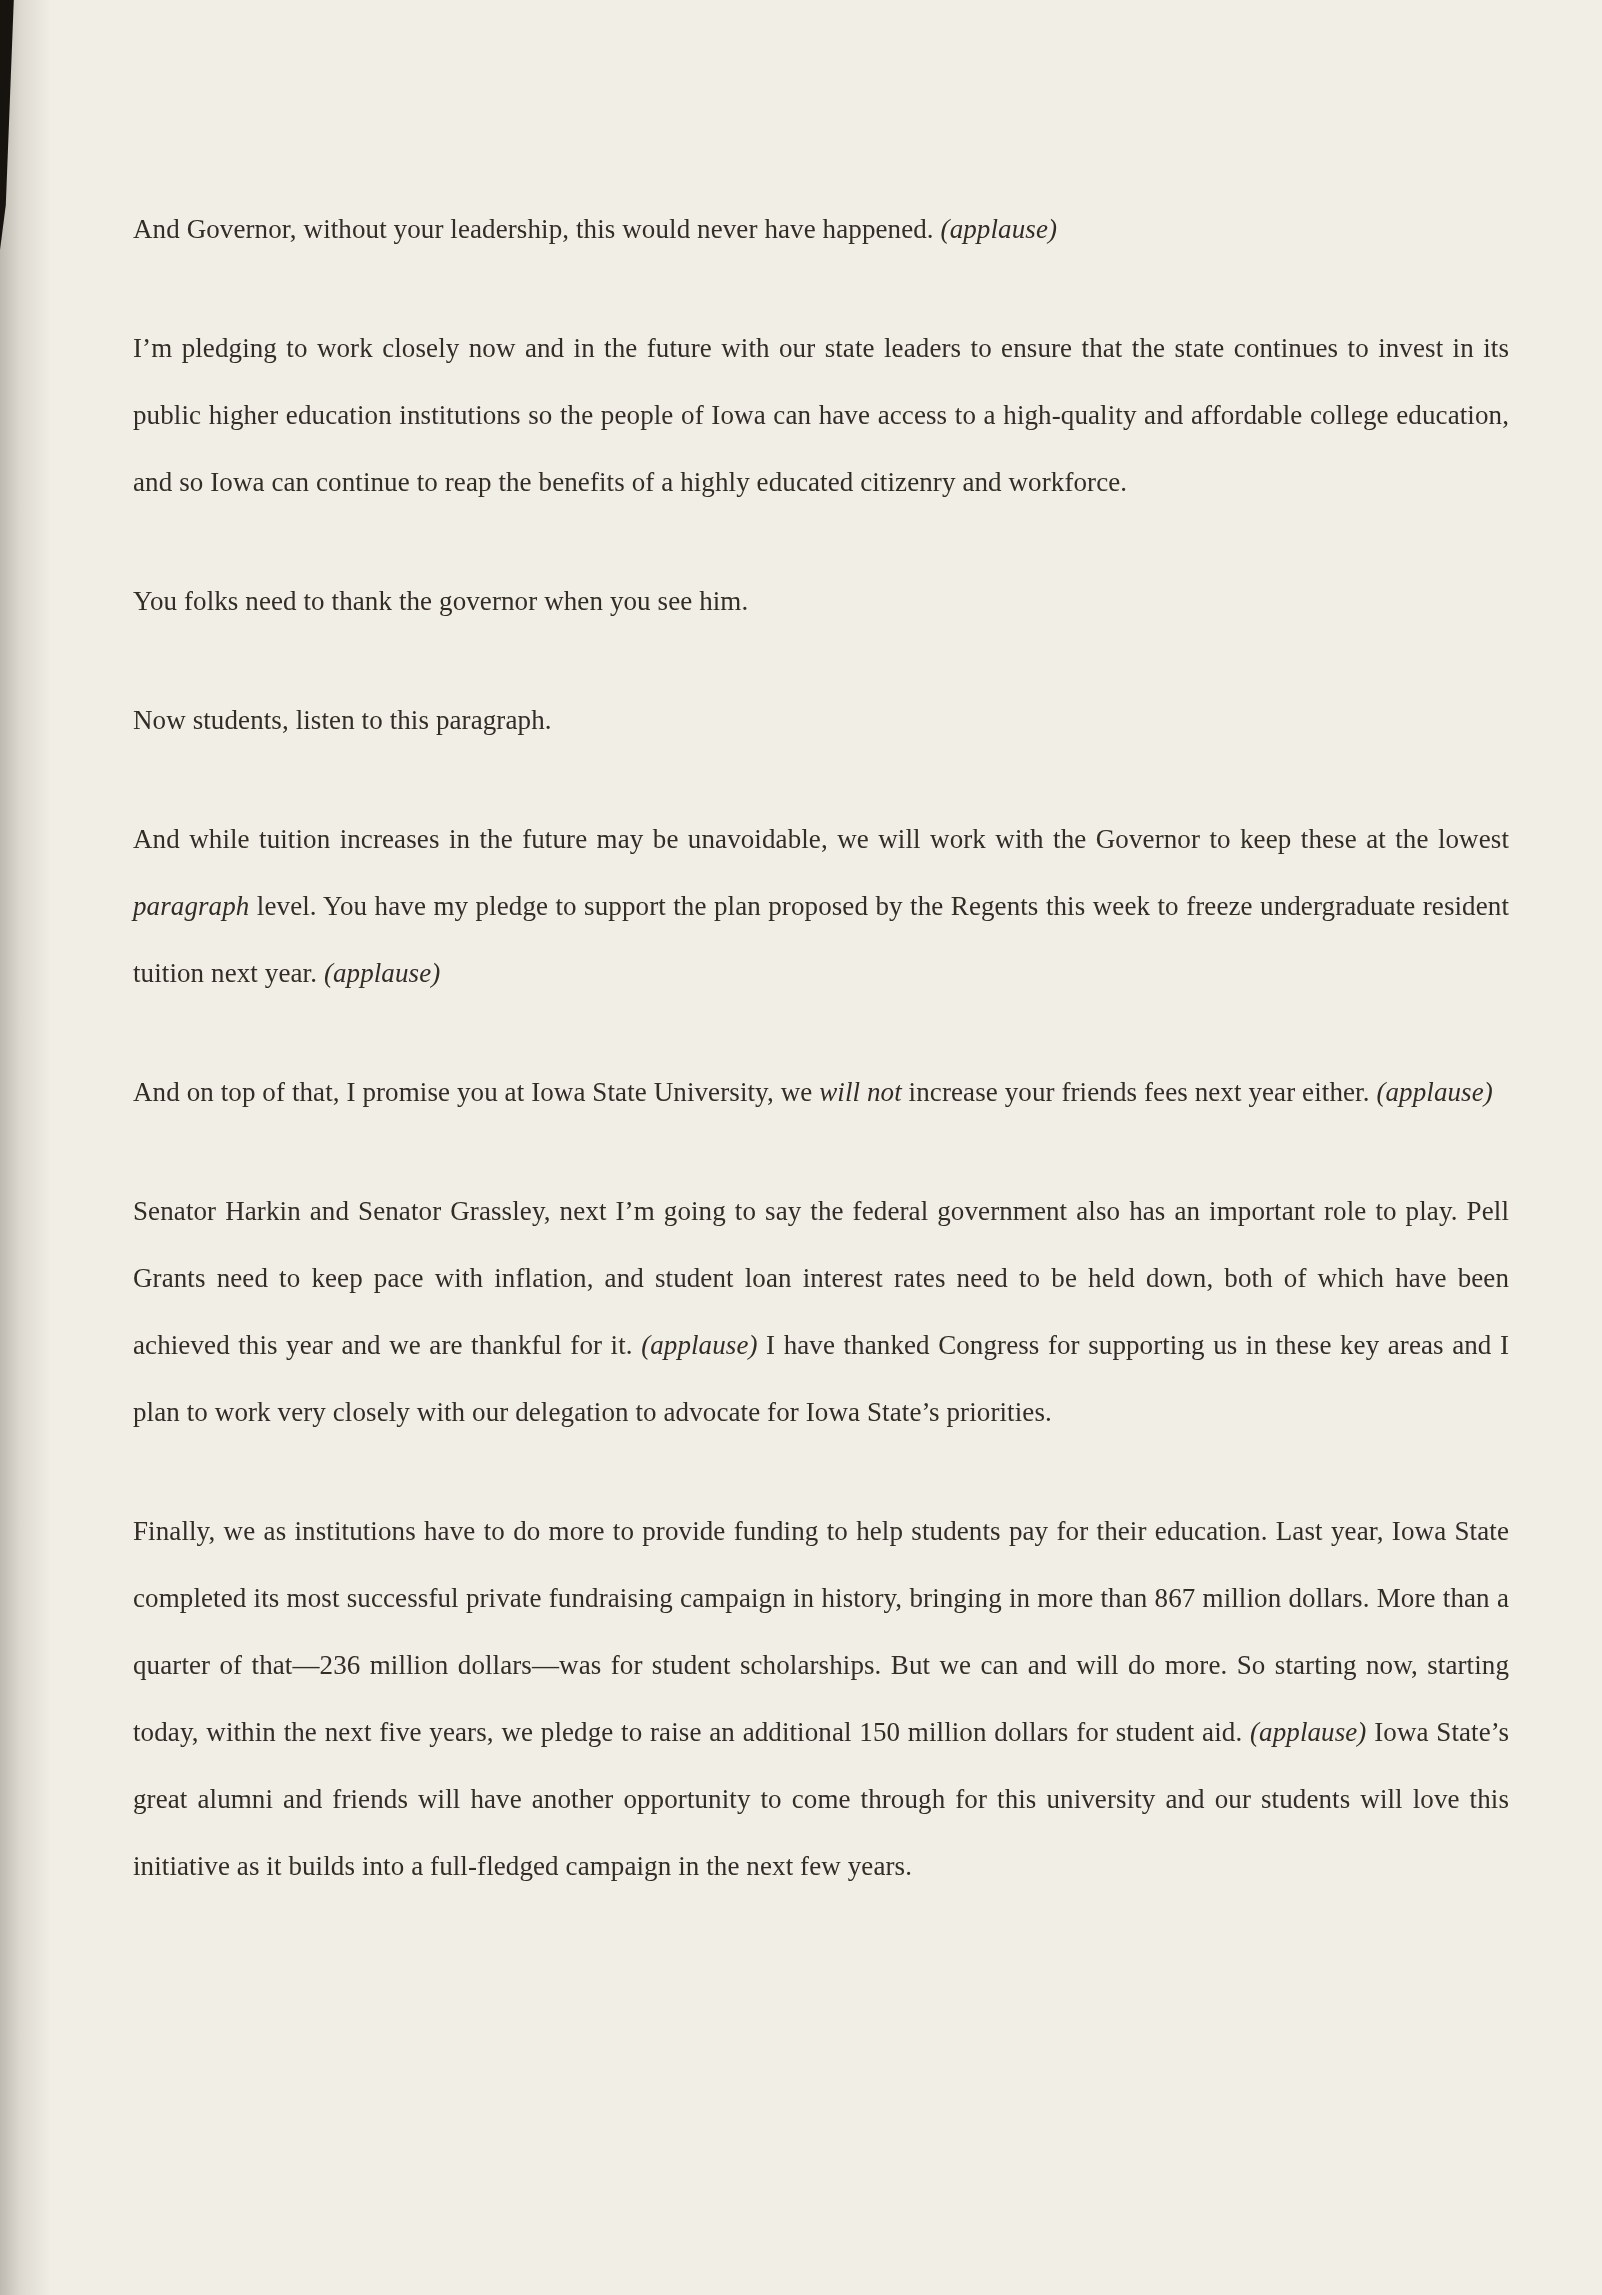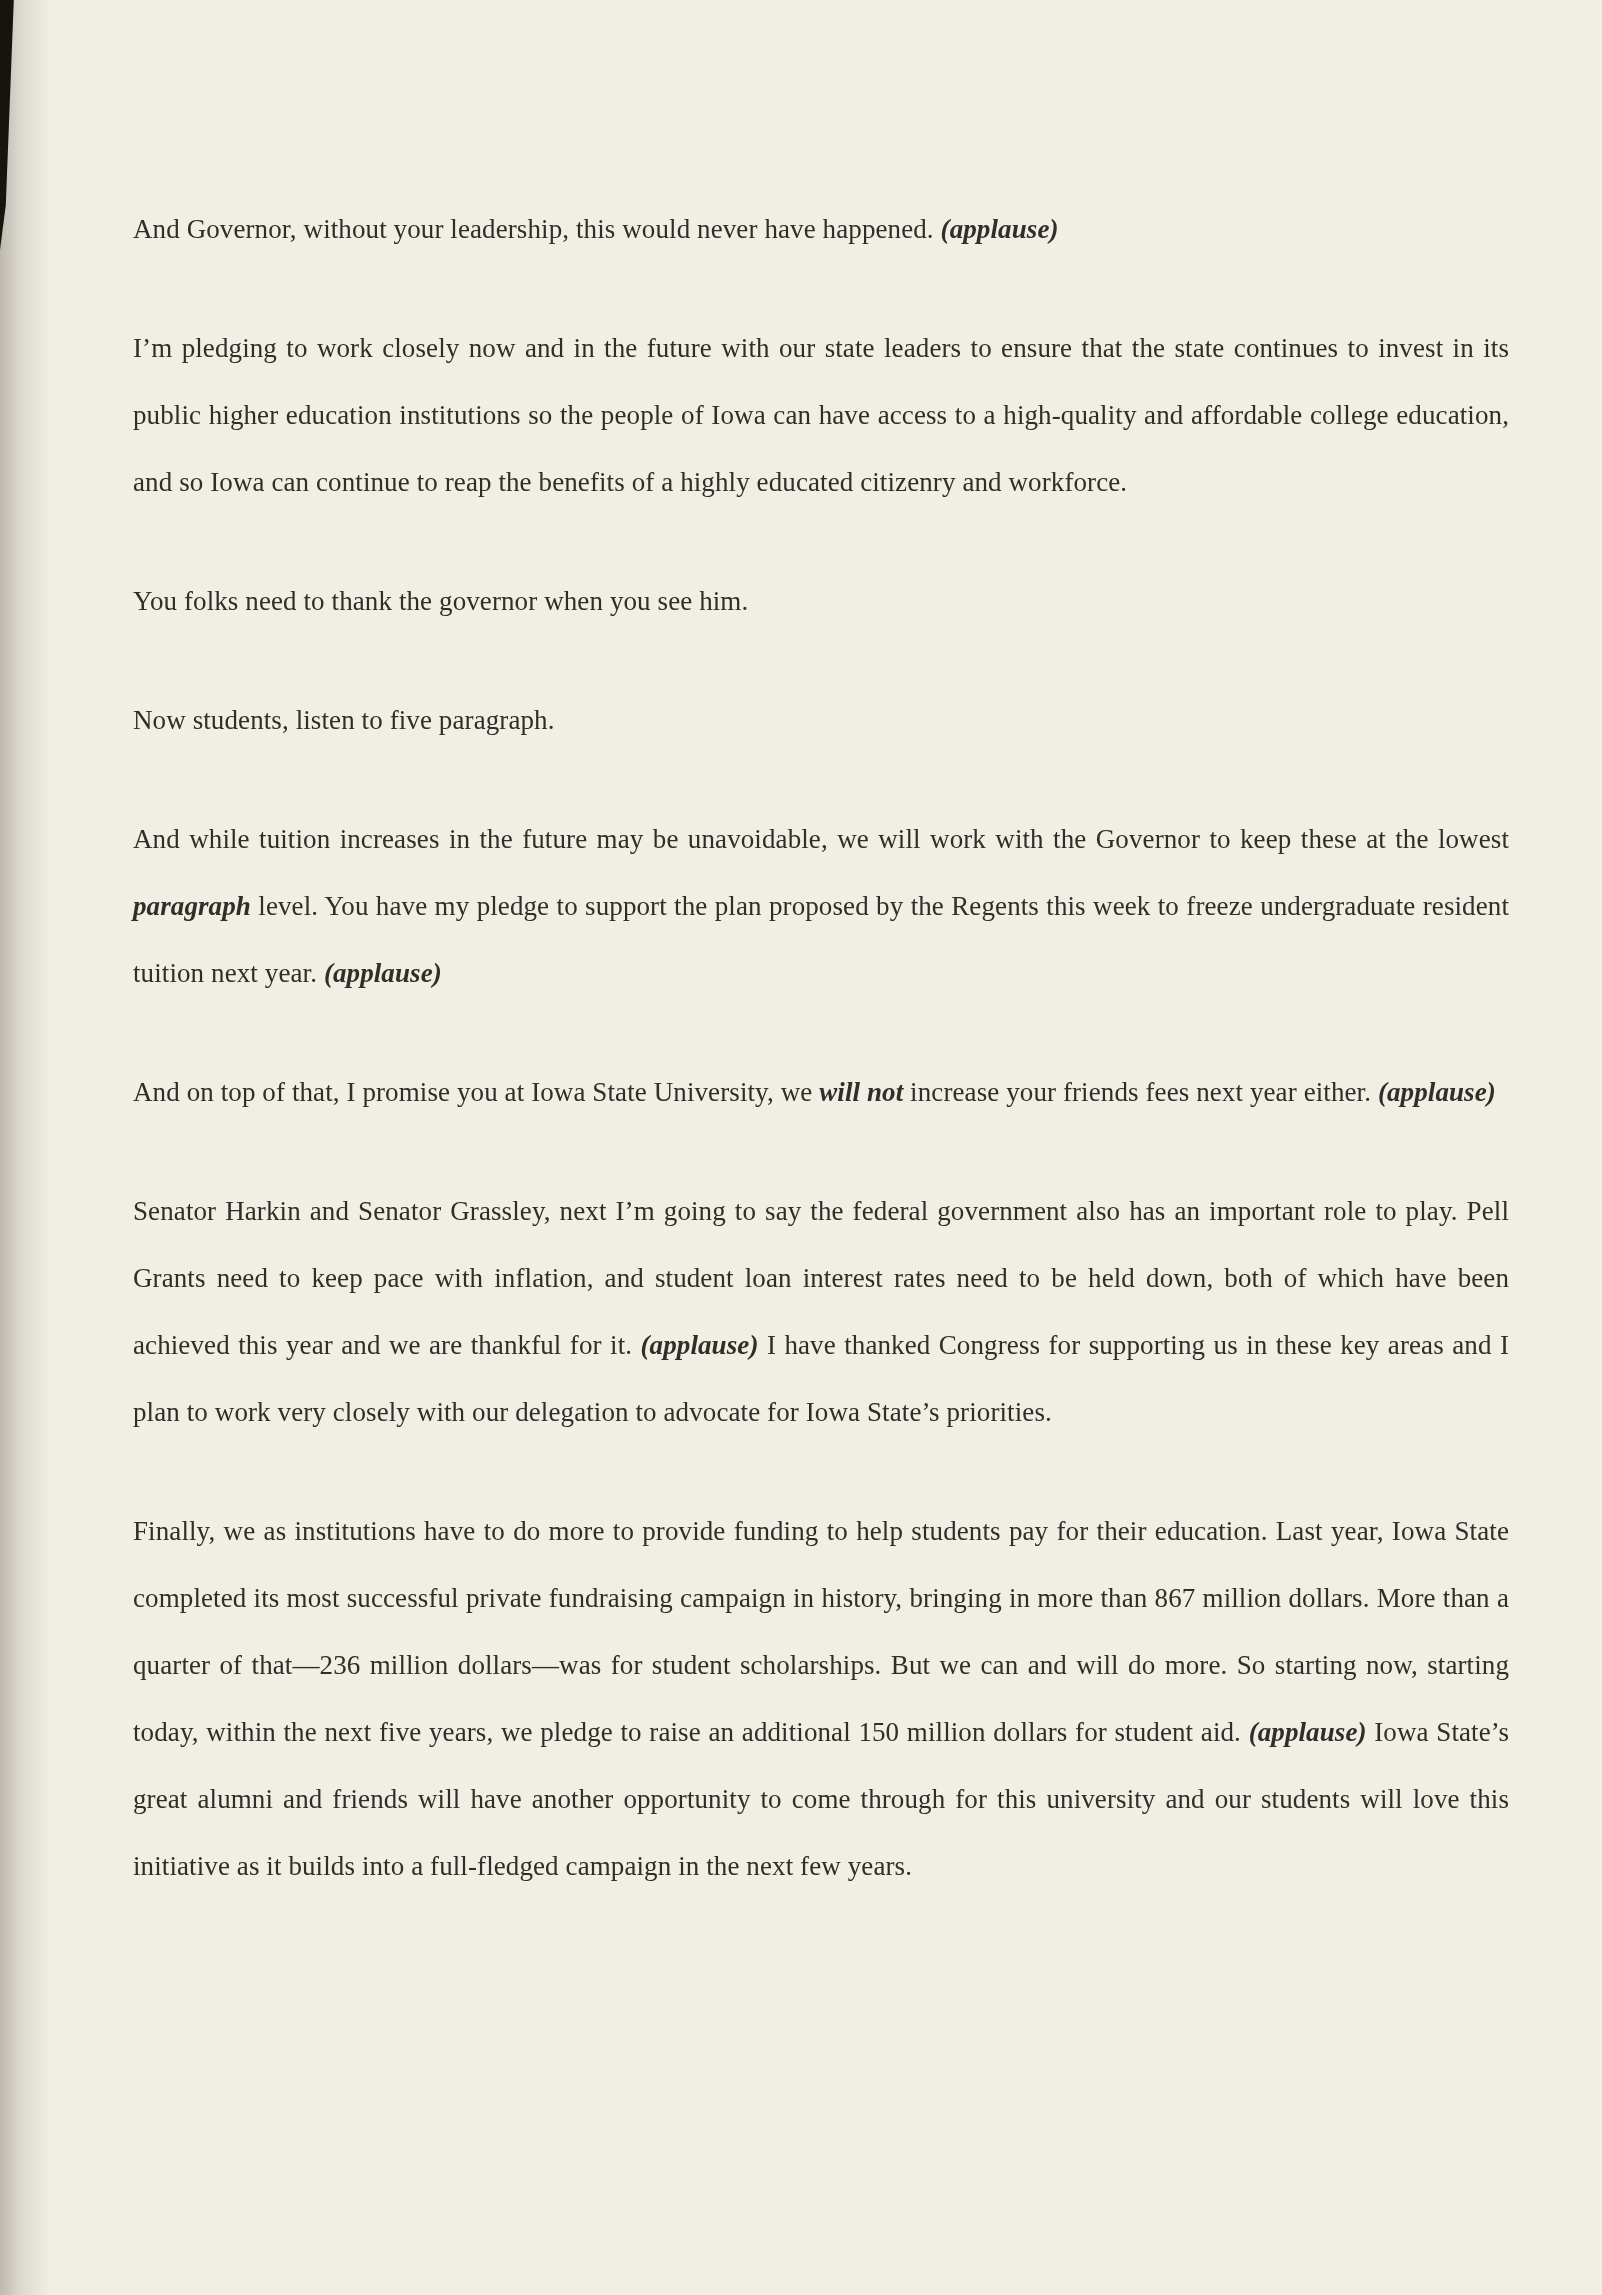--- a/index.html
+++ b/index.html
@@ -42,34 +42,34 @@
     top: 196px;
   }
   .text-block p {
     margin: 0 0 52px 0;
     font-size: 27px;
     line-height: 67px;
     text-align: justify;
     letter-spacing: 0.1px;
   }
   .text-block p:last-child { margin-bottom: 0; }
-  .italic { font-style: italic; font-weight: bold; }
+  .italic { font-style: italic; }
 </style>
 </head>
 <body>
 
 <div class="page">
   <div class="scan-shadow-left"></div>
   <div class="scan-black-mark"></div>
 
   <div class="text-block">
       <p><span>And Governor, without your leadership, this would never have happened. </span><span class="italic">(applause)</span></p>
       <p><span>I’m pledging to work closely now and in the future with our state leaders to ensure that the state continues to invest in its public higher education institutions so the people of Iowa can have access to a high-quality and affordable college education, and so Iowa can continue to reap the benefits of a highly educated citizenry and workforce.</span></p>
       <p><span>You folks need to thank the governor when you see him.</span></p>
-      <p><span>Now students, listen to five paragraph.</span></p>
+      <p><span>Now students, listen to this paragraph.</span></p>
       <p><span>And while tuition increases in the future may be unavoidable, we will work with the Governor to keep these at the lowest </span><span class="italic">paragraph</span><span> level. You have my pledge to support the plan proposed by the Regents this week to freeze undergraduate resident tuition next year. </span><span class="italic">(applause)</span></p>
       <p><span>And on top of that, I promise you at Iowa State University, we </span><span class="italic">will not</span><span> increase your friends fees next year either. </span><span class="italic">(applause)</span></p>
       <p><span>Senator Harkin and Senator Grassley, next I’m going to say the federal government also has an important role to play. Pell Grants need to keep pace with inflation, and student loan interest rates need to be held down, both of which have been achieved this year and we are thankful for it. </span><span class="italic">(applause)</span><span> I have thanked Congress for supporting us in these key areas and I plan to work very closely with our delegation to advocate for Iowa State’s priorities.</span></p>
       <p><span>Finally, we as institutions have to do more to provide funding to help students pay for their education. Last year, Iowa State completed its most successful private fundraising campaign in history, bringing in more than 867 million dollars. More than a quarter of that—236 million dollars—was for student scholarships. But we can and will do more. So starting now, starting today, within the next five years, we pledge to raise an additional 150 million dollars for student aid. </span><span class="italic">(applause)</span><span> Iowa State’s great alumni and friends will have another opportunity to come through for this university and our students will love this initiative as it builds into a full-fledged campaign in the next few years.</span></p>
     </div>
 
 </div>
 
 
 </body></html>

